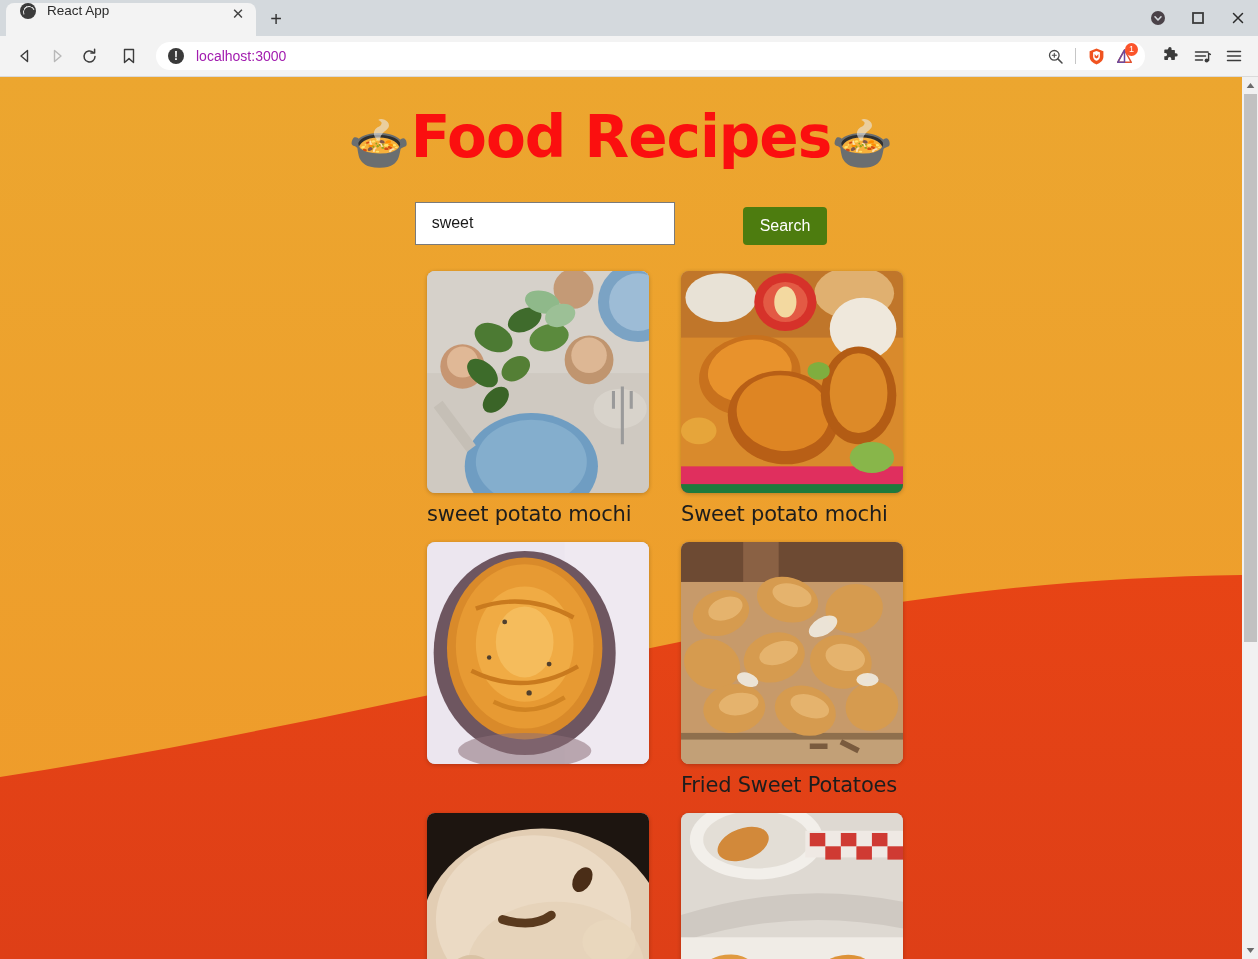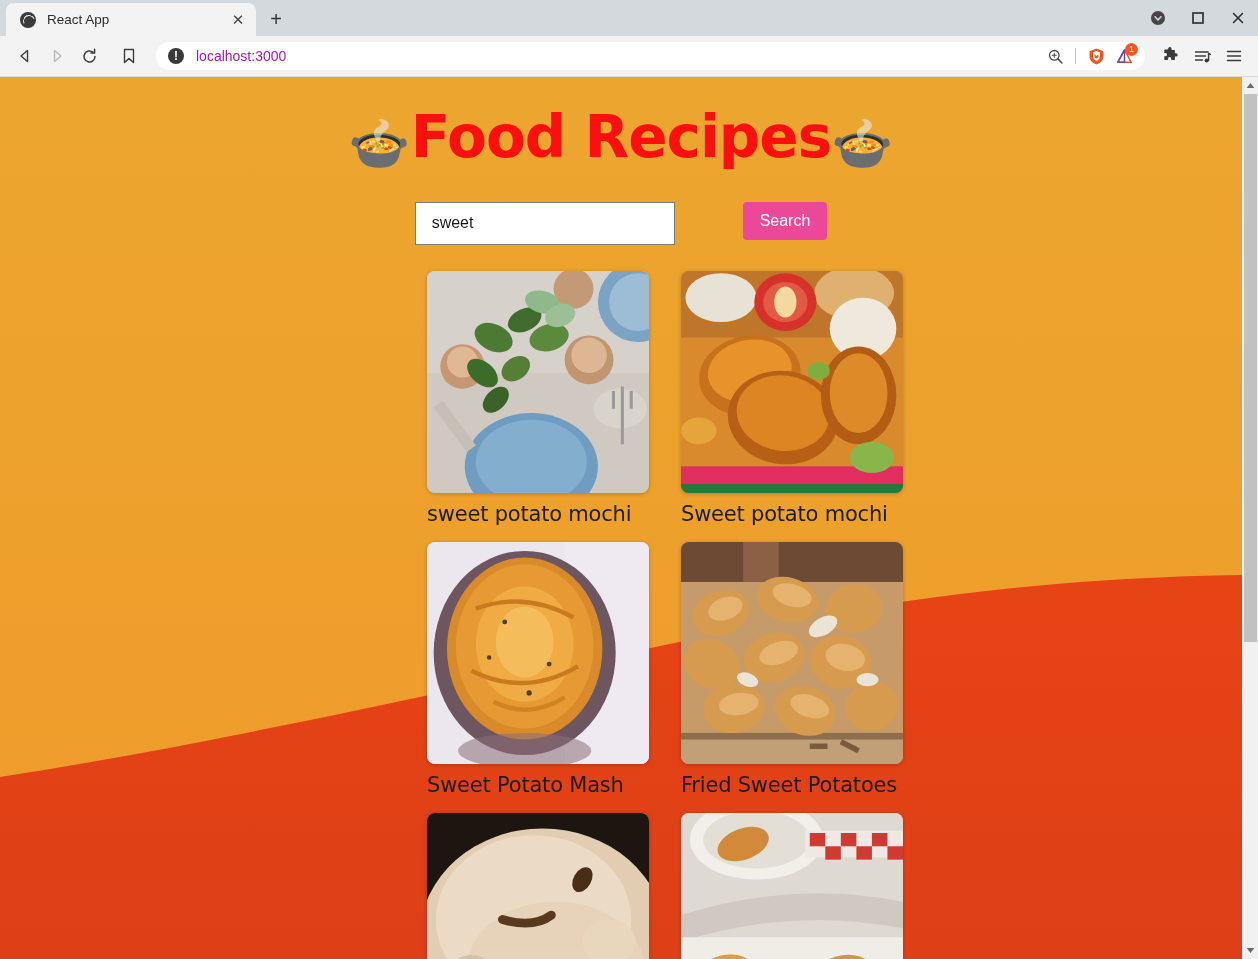--- a/index.html
+++ b/index.html
@@ -21,21 +21,20 @@
     position: relative;
     flex: 0 0 36px;
   }
   .tab {
     height: 33px;
     width: 250px;
     margin-left: 6px;
     background: #f3f3f3;
     border-radius: 8px 8px 0 0;
     display: flex;
-    align-items: center;
     padding: 0 8px 0 14px;
     position: relative;
   }
   .tab-favicon {
     width: 16px; height: 16px;
     border-radius: 50%;
     background: #3b3b3b;
     position: relative;
     flex: 0 0 16px;
     margin-right: 11px;
@@ -168,39 +167,39 @@
     letter-spacing: -1px;
     line-height: 1.15;
     white-space: nowrap;
     font-family: "DejaVu Sans", sans-serif;
   }
   .title .emoji { font-size: 50px; vertical-align: -4px; letter-spacing: 0;}
 
   .searchrow {
     display: flex;
     justify-content: center;
-    align-items: flex-start;
+    align-items: flex-end;
     margin-top: 28px;
     gap: 20px;
   }
   .search-input {
     width: 260px;
     height: 43px;
     border: 1px solid #7a7a7a;
     background: #fff;
     font-size: 16px;
     color: #1a1a1a;
     padding: 0 16px;
     outline: none;
     font-family: "Liberation Sans", sans-serif;
     border-radius: 0;
   }
   .search-btn {
     height: 38px;
-    background: #ec4899;
+    background: #4d7c0f;
     border: none;
     color: #fff;
     font-size: 16px;
     padding: 0 17px;
     border-radius: 4px;
     cursor: pointer;
     font-family: "Liberation Sans", sans-serif;
     margin-left: 48px;
   }
 
@@ -464,21 +463,20 @@
                 <path d="M22 30 Q44 22 66 34" stroke="#c97a1e" stroke-width="2" fill="none"></path>
                 <path d="M20 58 Q44 70 68 56" stroke="#c97a1e" stroke-width="2" fill="none"></path>
                 <path d="M30 72 Q46 80 62 70" stroke="#d08322" stroke-width="2" fill="none"></path>
                 <circle cx="35" cy="36" r="1.1" fill="#50402e"></circle>
                 <circle cx="55" cy="55" r="1.1" fill="#50402e"></circle>
                 <circle cx="46" cy="68" r="1.2" fill="#50402e"></circle>
                 <circle cx="28" cy="52" r="1" fill="#50402e"></circle>
                 <ellipse cx="44" cy="94" rx="30" ry="8" fill="#8c7079" opacity="0.55"></ellipse>
               </svg>
             </div>
-            <div class="card-title">Sweet Potato Mash</div>
           </div>
 
           <div class="card">
             <div class="card-img">
               <svg viewBox="0 0 100 100" preserveAspectRatio="none">
                 <rect width="100" height="100" fill="#c79a6a"></rect>
                 <rect y="0" width="100" height="18" fill="#6d4a33"></rect>
                 <rect x="28" y="0" width="16" height="18" fill="#8a6144"></rect>
                 <rect y="86" width="100" height="14" fill="#c2a077"></rect>
                 <rect y="86" width="100" height="3" fill="#8e6f4d"></rect>

